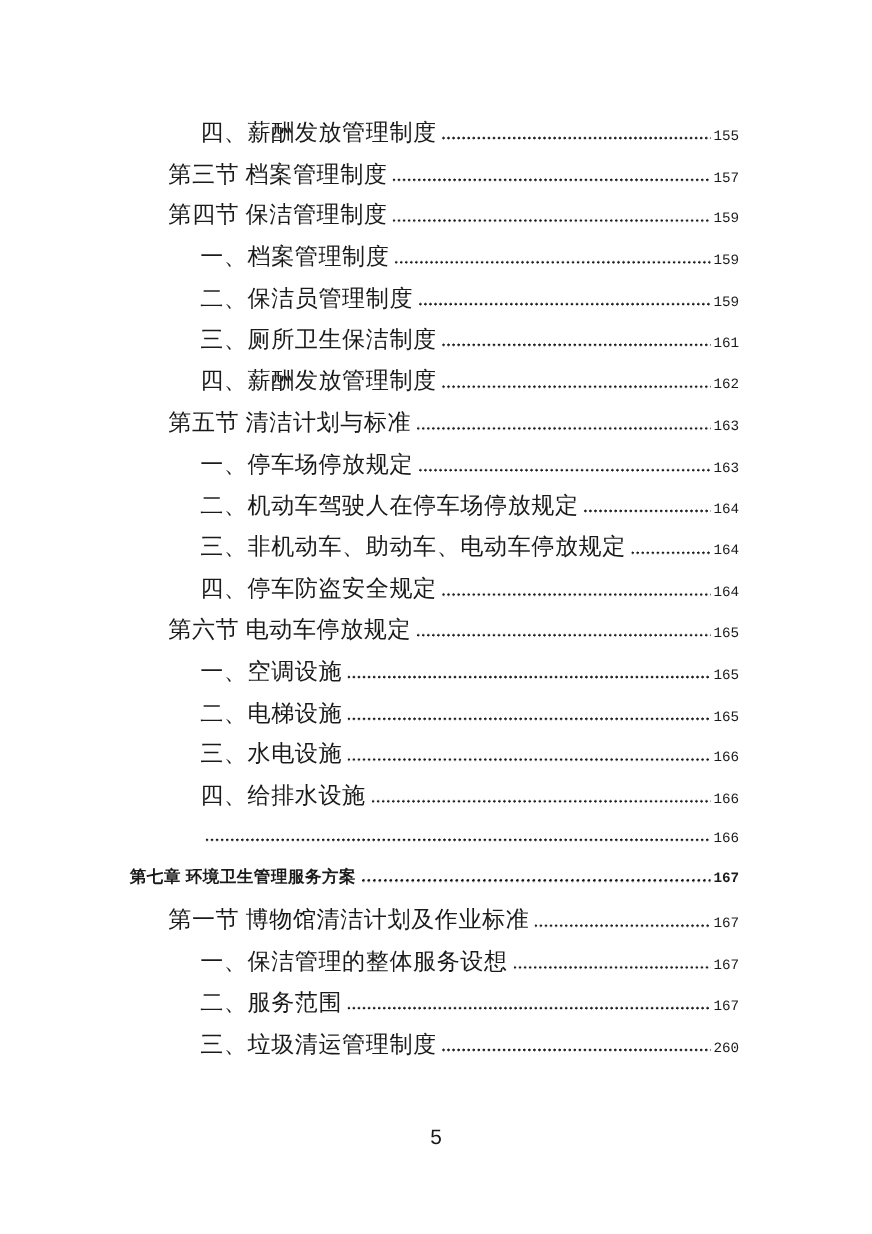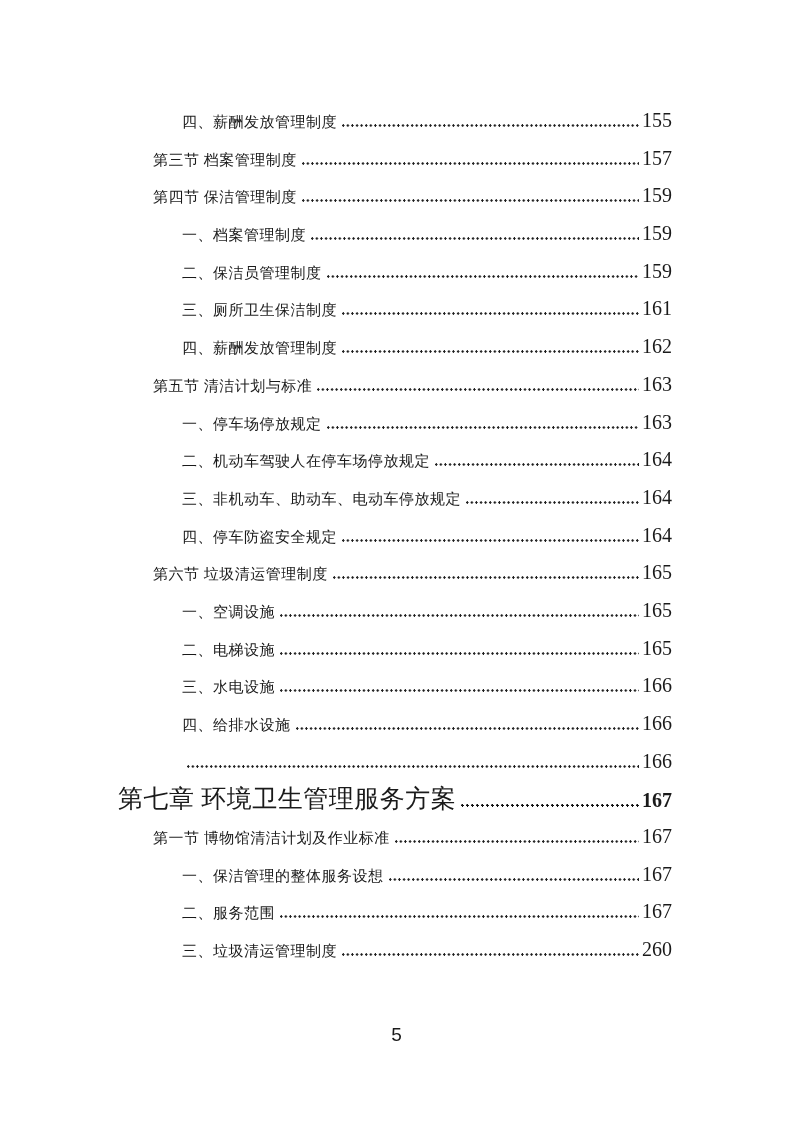--- a/index.html
+++ b/index.html
@@ -23,42 +23,42 @@
     width: 554px;
   }
   .toc-row {
     display: flex;
     align-items: baseline;
     height: 37.7px;
     line-height: 37.7px;
     white-space: nowrap;
   }
   .toc-label {
-    font-size: 15px;
+    font-size: 21px;
     letter-spacing: 0.5px;
   }
   .lv-section { padding-left: 35px; }
   .lv-item    { padding-left: 64px; }
   .leader {
     flex: 1;
     height: 3px;
     margin: 0 3px 1px 5px;
     background-image: radial-gradient(circle at 1.2px 1.5px, #1c1c1c 1.02px, transparent 1.3px);
     background-size: 4.6px 3px;
     background-repeat: repeat-x;
     background-position: left bottom;
   }
   .pagenum {
-    font-family: Liberation Serif, serif;
-    font-size: 20px;
+    font-family: Liberation Mono, monospace;
+    font-size: 13px;
     text-align: left;
   }
   .lv-chapter .toc-label {
-    font-weight: normal;
-    font-size: 25px;
+    font-weight: bold;
+    font-size: 15px;
   }
   .lv-chapter .leader {
     height: 3.4px;
     background-image: radial-gradient(circle at 1.4px 1.6px, #111111 1.25px, transparent 1.5px);
     background-size: 5px 3.4px;
   }
   .lv-chapter .pagenum {
     font-weight: bold;
   }
   .footer {
@@ -132,21 +132,21 @@
     <span class="toc-label">三、非机动车、助动车、电动车停放规定</span>
     <span class="leader"></span>
     <span class="pagenum">164</span>
   </div>
       <div class="toc-row lv-item">
     <span class="toc-label">四、停车防盗安全规定</span>
     <span class="leader"></span>
     <span class="pagenum">164</span>
   </div>
       <div class="toc-row lv-section">
-    <span class="toc-label">第六节 垃圾清运管理制度</span>
+    <span class="toc-label">第六节 电动车停放规定</span>
     <span class="leader"></span>
     <span class="pagenum">165</span>
   </div>
       <div class="toc-row lv-item">
     <span class="toc-label">一、空调设施</span>
     <span class="leader"></span>
     <span class="pagenum">165</span>
   </div>
       <div class="toc-row lv-item">
     <span class="toc-label">二、电梯设施</span>

